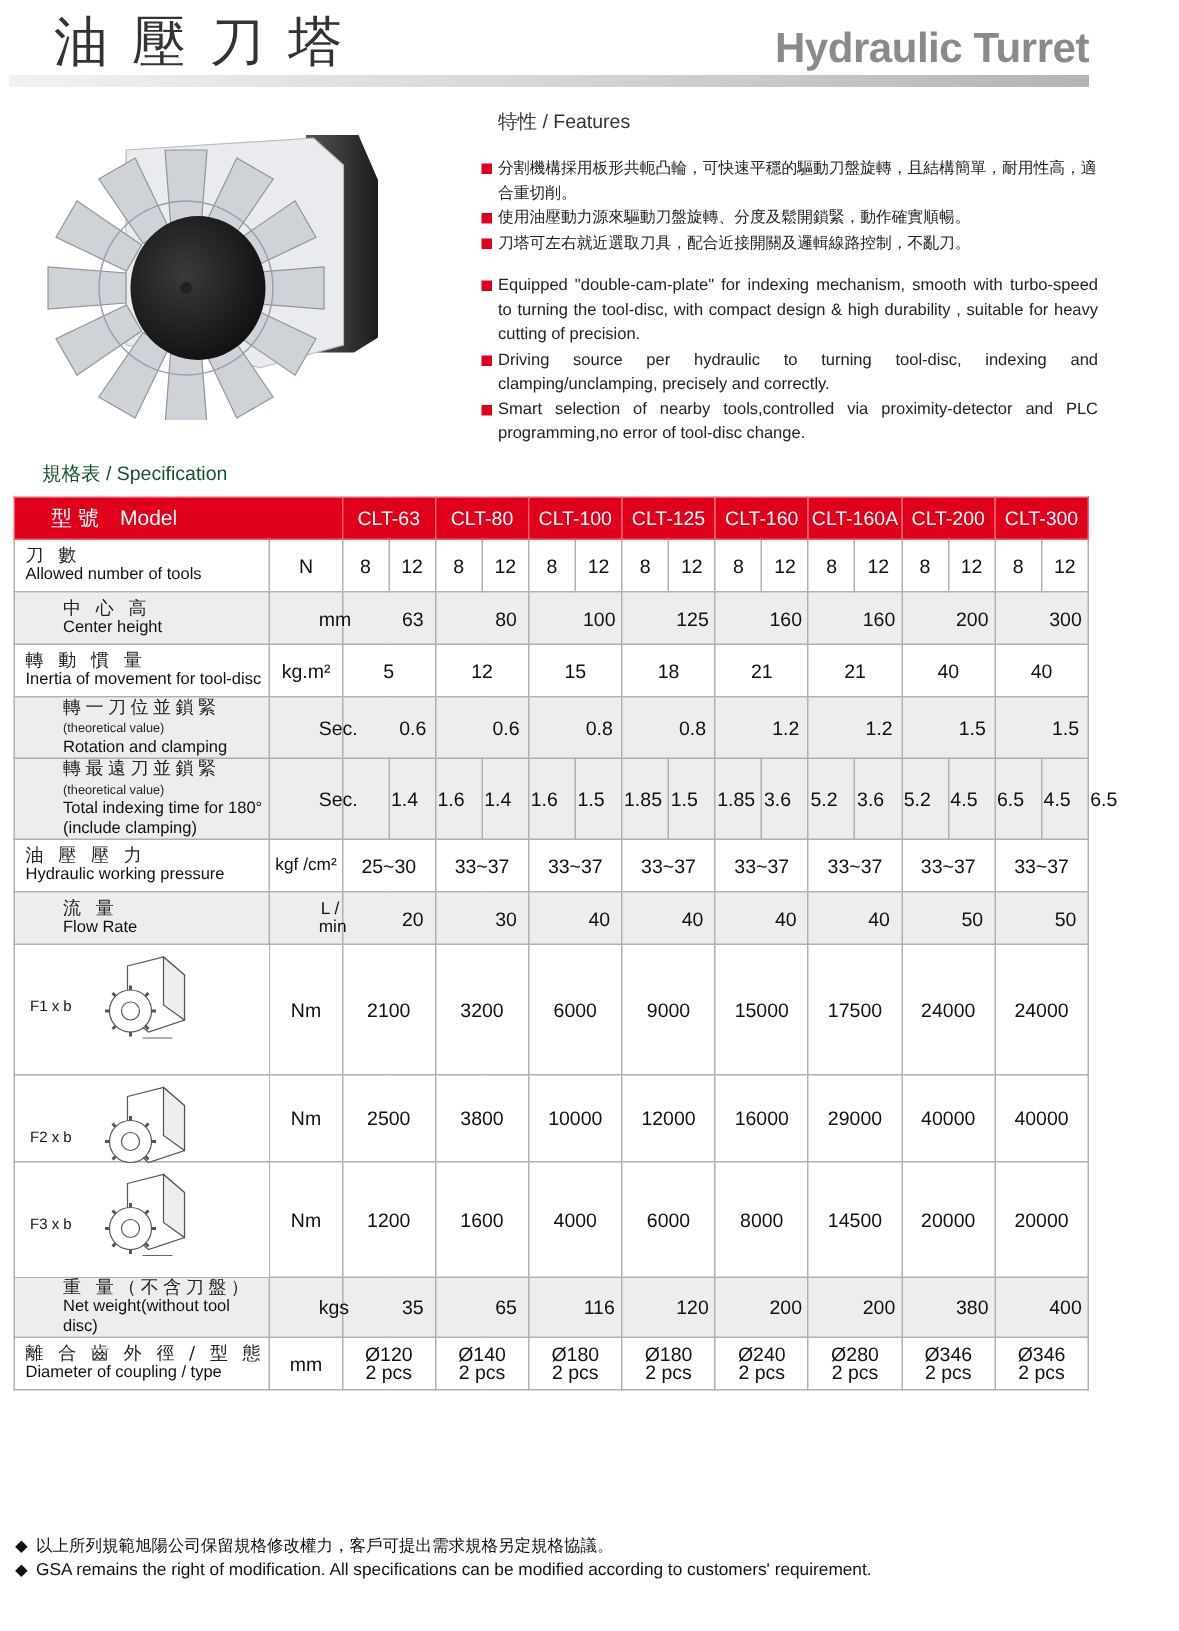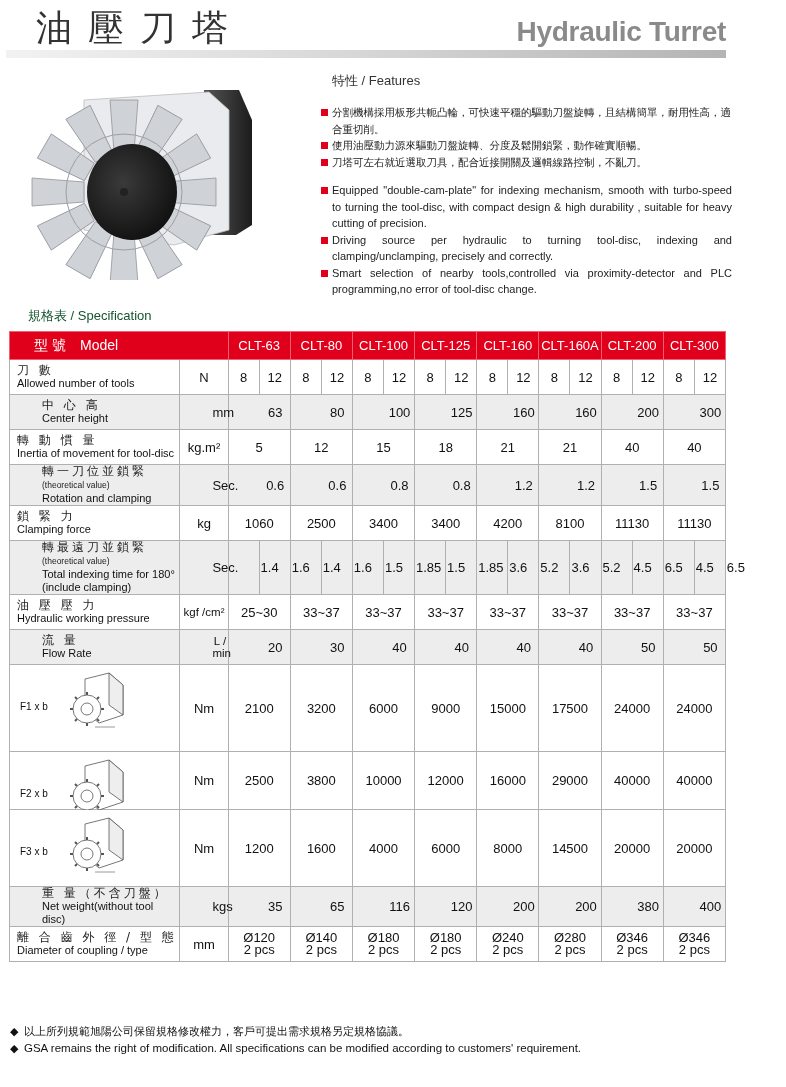--- a/index.html
+++ b/index.html
@@ -202,35 +202,20 @@
         <td class="unit">Sec.</td>
         <td colspan="2">0.6</td>
         <td colspan="2">0.6</td>
         <td colspan="2">0.8</td>
         <td colspan="2">0.8</td>
         <td colspan="2">1.2</td>
         <td colspan="2">1.2</td>
         <td colspan="2">1.5</td>
         <td colspan="2">1.5</td>
       </tr>
-      <tr style="height: 35px;">
-        <td class="label">
-          <span class="zh"><span>鎖 緊 力</span></span>
-          <span class="en">Clamping force</span>
-        </td>
-        <td class="unit">kg</td>
-        <td colspan="2">1060</td>
-        <td colspan="2">2500</td>
-        <td colspan="2">3400</td>
-        <td colspan="2">3400</td>
-        <td colspan="2">4200</td>
-        <td colspan="2">8100</td>
-        <td colspan="2">11130</td>
-        <td colspan="2">11130</td>
-      </tr>
       <tr class="gray" style="height: 48px;">
         <td class="label">
           <span class="zh"><span>轉最遠刀並鎖緊</span><small>(theoretical value)</small></span>
           <span class="en">Total indexing time for 180°</span>
           <span class="en">(include clamping)</span>
         </td>
         <td class="unit">Sec.</td>
         <td>1.4</td>
         <td>1.6</td>
         <td>1.4</td>

